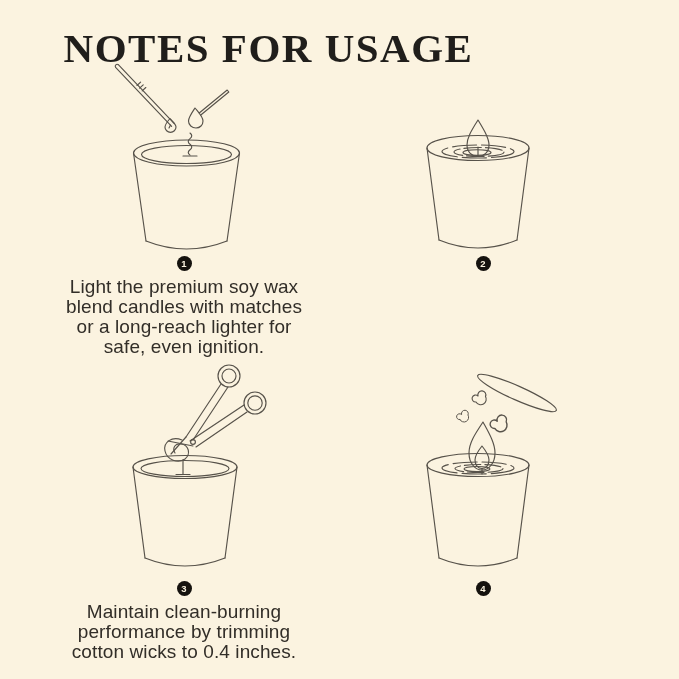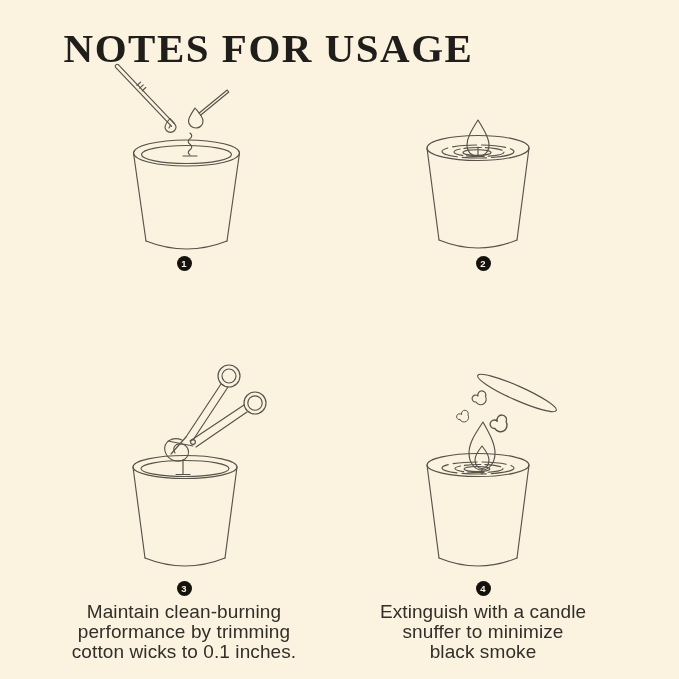--- a/index.html
+++ b/index.html
@@ -90,20 +90,24 @@
       <path d="M119,94 h14"></path>
     </g>
     <g>
       <ellipse cx="122.5" cy="91" rx="53" ry="13"></ellipse>
       <ellipse cx="122.5" cy="92.5" rx="45" ry="9"></ellipse>
       <path d="M69.5,91 L82,179 M175.5,91 L163,179"></path>
       <path d="M82,179 Q122.5,195 163,179"></path>
     </g>
   </svg>
   <div class="badge">1</div>
+  <p class="step-text">Light the premium soy wax
+blend candles with matches
+or a long-reach lighter for
+safe, even ignition.</p>
 </section>
 
 <section class="cell cell-2">
   <svg class="art" width="240" height="190" viewBox="0 0 240 190">
     <g>
       <path d="M115,58 C108,69 104,76 104,83 C104,90 109,94.5 115,94.5 C121,94.5 126,90 126,83 C126,76 121,68 115,58 Z"></path>
       <path d="M115,85 L115,94"></path>
     </g>
     <g>
       <ellipse cx="115" cy="89.5" rx="36" ry="6.5" stroke-dasharray="24 5"></ellipse>
@@ -141,21 +145,21 @@
     <g>
       <ellipse cx="121" cy="105" rx="52" ry="11.5"></ellipse>
       <ellipse cx="121" cy="106.5" rx="44" ry="8"></ellipse>
       <path d="M69,105 L81,196 M173,105 L161,196"></path>
       <path d="M81,196 Q121,212 161,196"></path>
     </g>
   </svg>
   <div class="badge">3</div>
   <p class="step-text">Maintain clean-burning
 performance by trimming
-cotton wicks to 0.1 inches.</p>
+cotton wicks to 0.4 inches.</p>
 </section>
 
 <section class="cell cell-4">
   <svg class="art" width="240" height="215" viewBox="0 0 240 215">
     <g>
       <ellipse cx="154" cy="31" rx="43" ry="7" transform="rotate(24 154 31)"></ellipse>
     </g>
     <g>
       <path transform="translate(119,38)" d="M-6,2 a3.5,3.5 0 1 1 2,-6 a4,4 0 1 1 7.5,0.5 a3,3 0 1 1 -9.5,5.5 z"></path>
       <path transform="translate(102,56) scale(0.85)" d="M-6,2 a3.5,3.5 0 1 1 2,-6 a4,4 0 1 1 7.5,0.5 a3,3 0 1 1 -9.5,5.5 z"></path>
@@ -171,16 +175,13 @@
       <ellipse cx="116" cy="106.5" rx="24" ry="4" stroke-dasharray="16 4"></ellipse>
       <ellipse cx="114" cy="107" rx="13" ry="2.5"></ellipse>
     </g>
     <g>
       <ellipse cx="115" cy="103" rx="51" ry="11.5"></ellipse>
       <path d="M64,103 L76,196 M166,103 L154,196"></path>
       <path d="M76,196 Q115,212 154,196"></path>
     </g>
   </svg>
   <div class="badge">4</div>
-  <p class="step-text">Extinguish with a candle
-snuffer to minimize
-black smoke</p>
 </section>
 
 </body></html>

